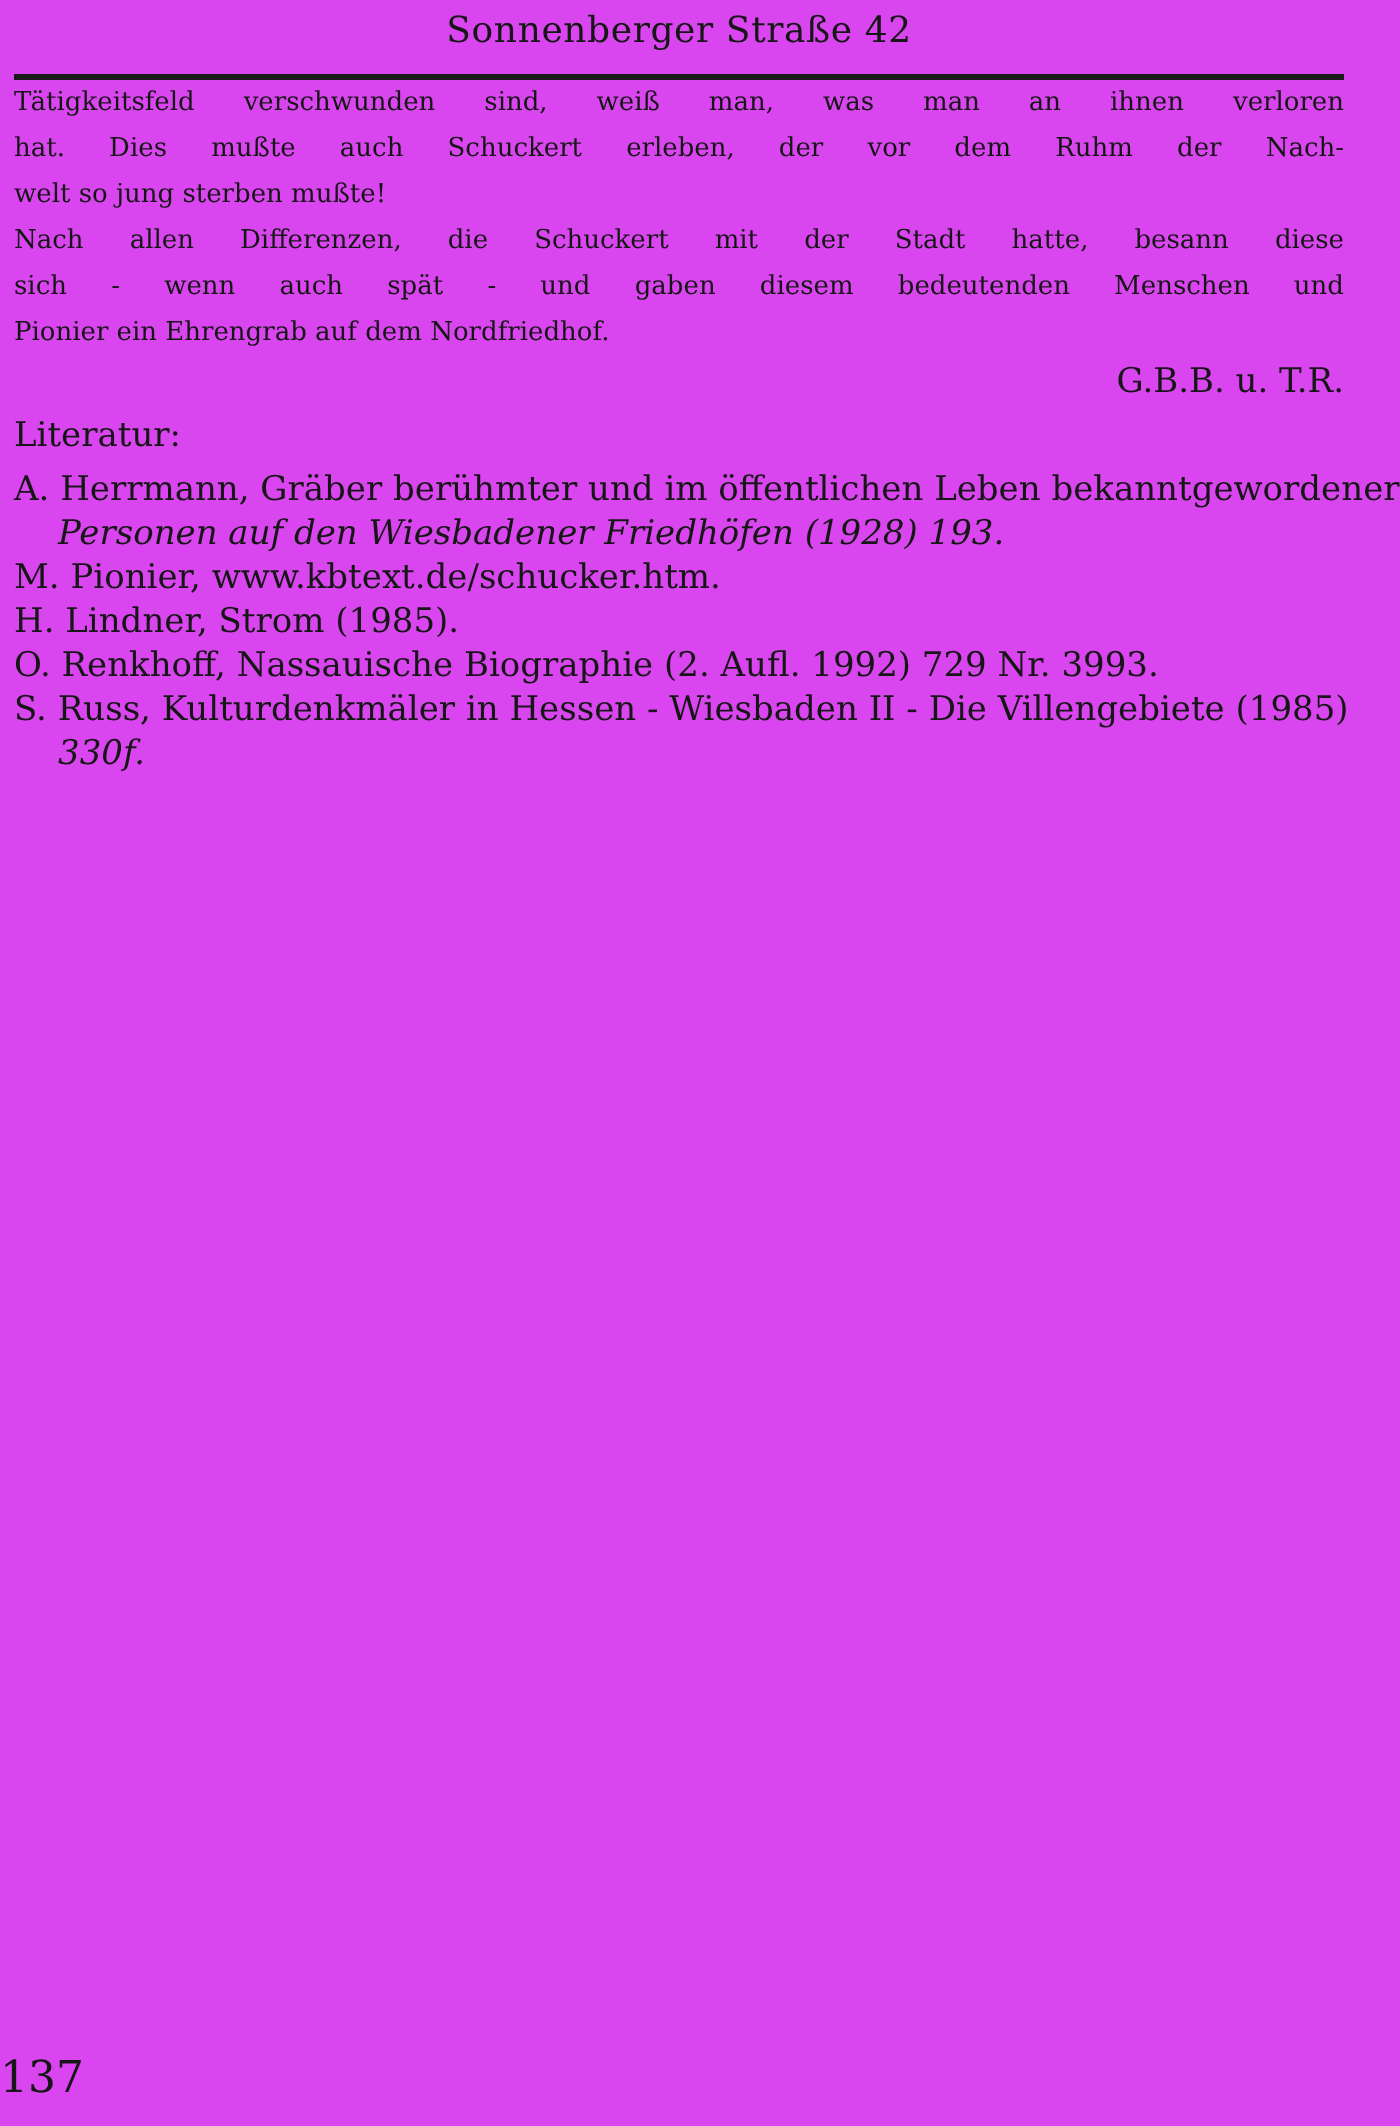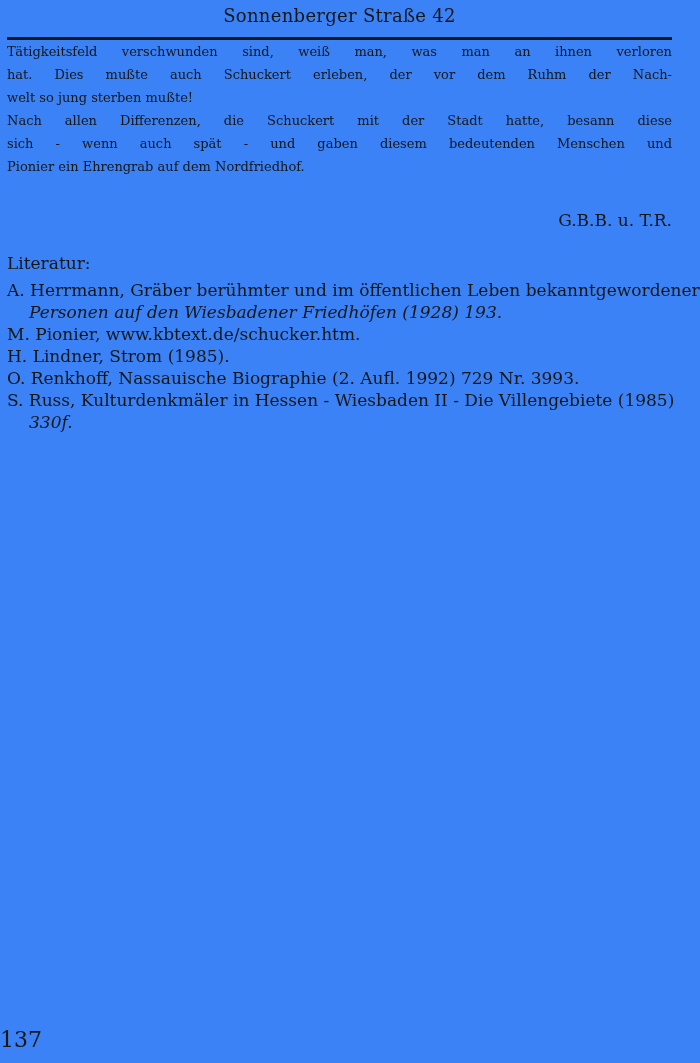--- a/index.html
+++ b/index.html
@@ -3,21 +3,21 @@
 <meta charset="utf-8">
 <style>
   html, body {
     margin: 0;
     padding: 0;
   }
   .page {
     position: relative;
     width: 700px;
     height: 1063px;
-    background: #3b82f6;
+    background: #d946ef;
     color: #161616;
     font-family: "DejaVu Serif", "Liberation Serif", serif;
     overflow: hidden;
     box-sizing: border-box;
   }
   .text-col {
     position: absolute;
     left: 7px;
     top: 0;
     width: 665px;
@@ -47,27 +47,27 @@
     text-align: left;
     text-align-last: left;
   }
   .line.cont {
     padding-left: 22px;
     text-align: right;
     text-align-last: left;
     font-style: italic;
   }
   .signature {
-    margin-top: 31px;
+    margin-top: 2px;
     font-size: 17px;
     line-height: 23px;
     text-align: right;
   }
   .literatur-label {
-    margin-top: 20px;
+    margin-top: 4px;
     font-size: 17px;
     line-height: 23px;
     text-align: left;
   }
   .bibliography {
     margin-top: 4px;
     font-size: 17px;
     line-height: 22px;
   }
   .page-number {

